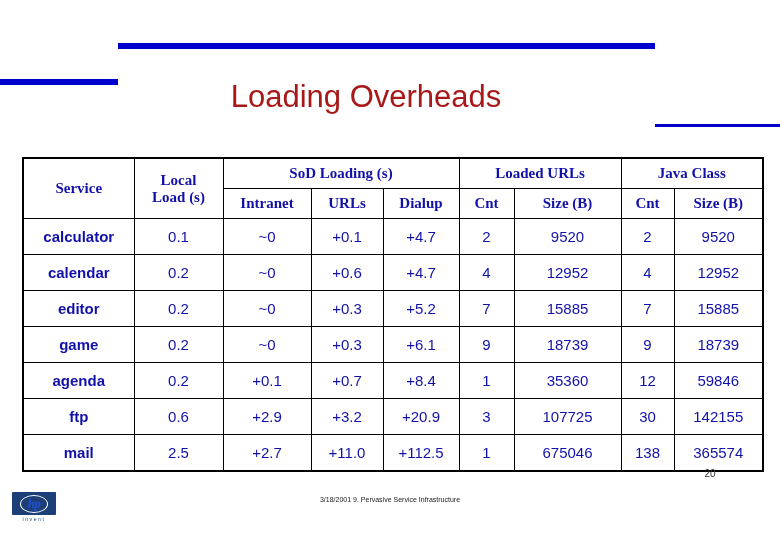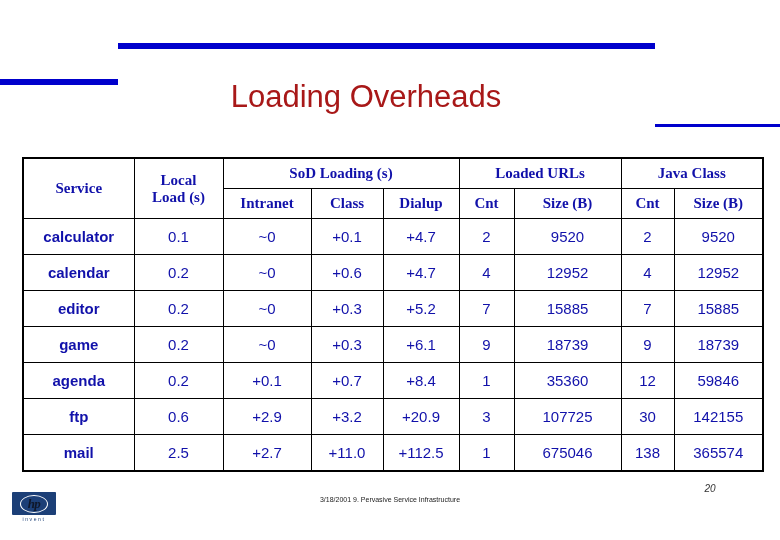--- a/index.html
+++ b/index.html
@@ -99,27 +99,26 @@
     width: 780px;
     text-align: center;
     font-size: 7px;
     color: #222222;
     font-family: "Liberation Sans", sans-serif;
     white-space: nowrap;
   }
   .page-num {
     position: absolute;
     left: 690px;
-    top: 483px;
+    top: 468px;
     width: 40px;
     text-align: center;
     font-size: 10px;
     color: #333333;
     font-family: "Liberation Sans", sans-serif;
-    font-style: italic;
   }
 
   
   .hp-logo {
     position: absolute;
     left: 12px;
     top: 492px;
     width: 44px;
     height: 34px;
   }
@@ -141,21 +140,21 @@
     border-radius: 50%;
     box-sizing: border-box;
   }
   .hp-text {
     position: absolute;
     left: 0; top: 0;
     width: 44px;
     height: 23px;
     line-height: 23px;
     text-align: center;
-    color: #0f172a;
+    color: #1d4ed8;
     font-family: "Liberation Serif", serif;
     font-style: italic;
     font-weight: bold;
     font-size: 13px;
     letter-spacing: -0.5px;
   }
   .hp-invent {
     position: absolute;
     left: 0;
     top: 24px;
@@ -202,21 +201,21 @@
         <th rowspan="2">
           <span>Local</span><br>
           <span>Load (s)</span>
         </th>
         <th colspan="3">SoD Loading (s)</th>
         <th colspan="2">Loaded URLs</th>
         <th colspan="2">Java Class</th>
       </tr>
       <tr>
         <th>Intranet</th>
-        <th>Class</th>
+        <th>URLs</th>
         <th>Dialup</th>
         <th>Cnt</th>
         <th>Size (B)</th>
         <th>Cnt</th>
         <th>Size (B)</th>
       </tr>
     </thead>
     <tbody>
       <tr>
         <td class="svc">calculator</td>

